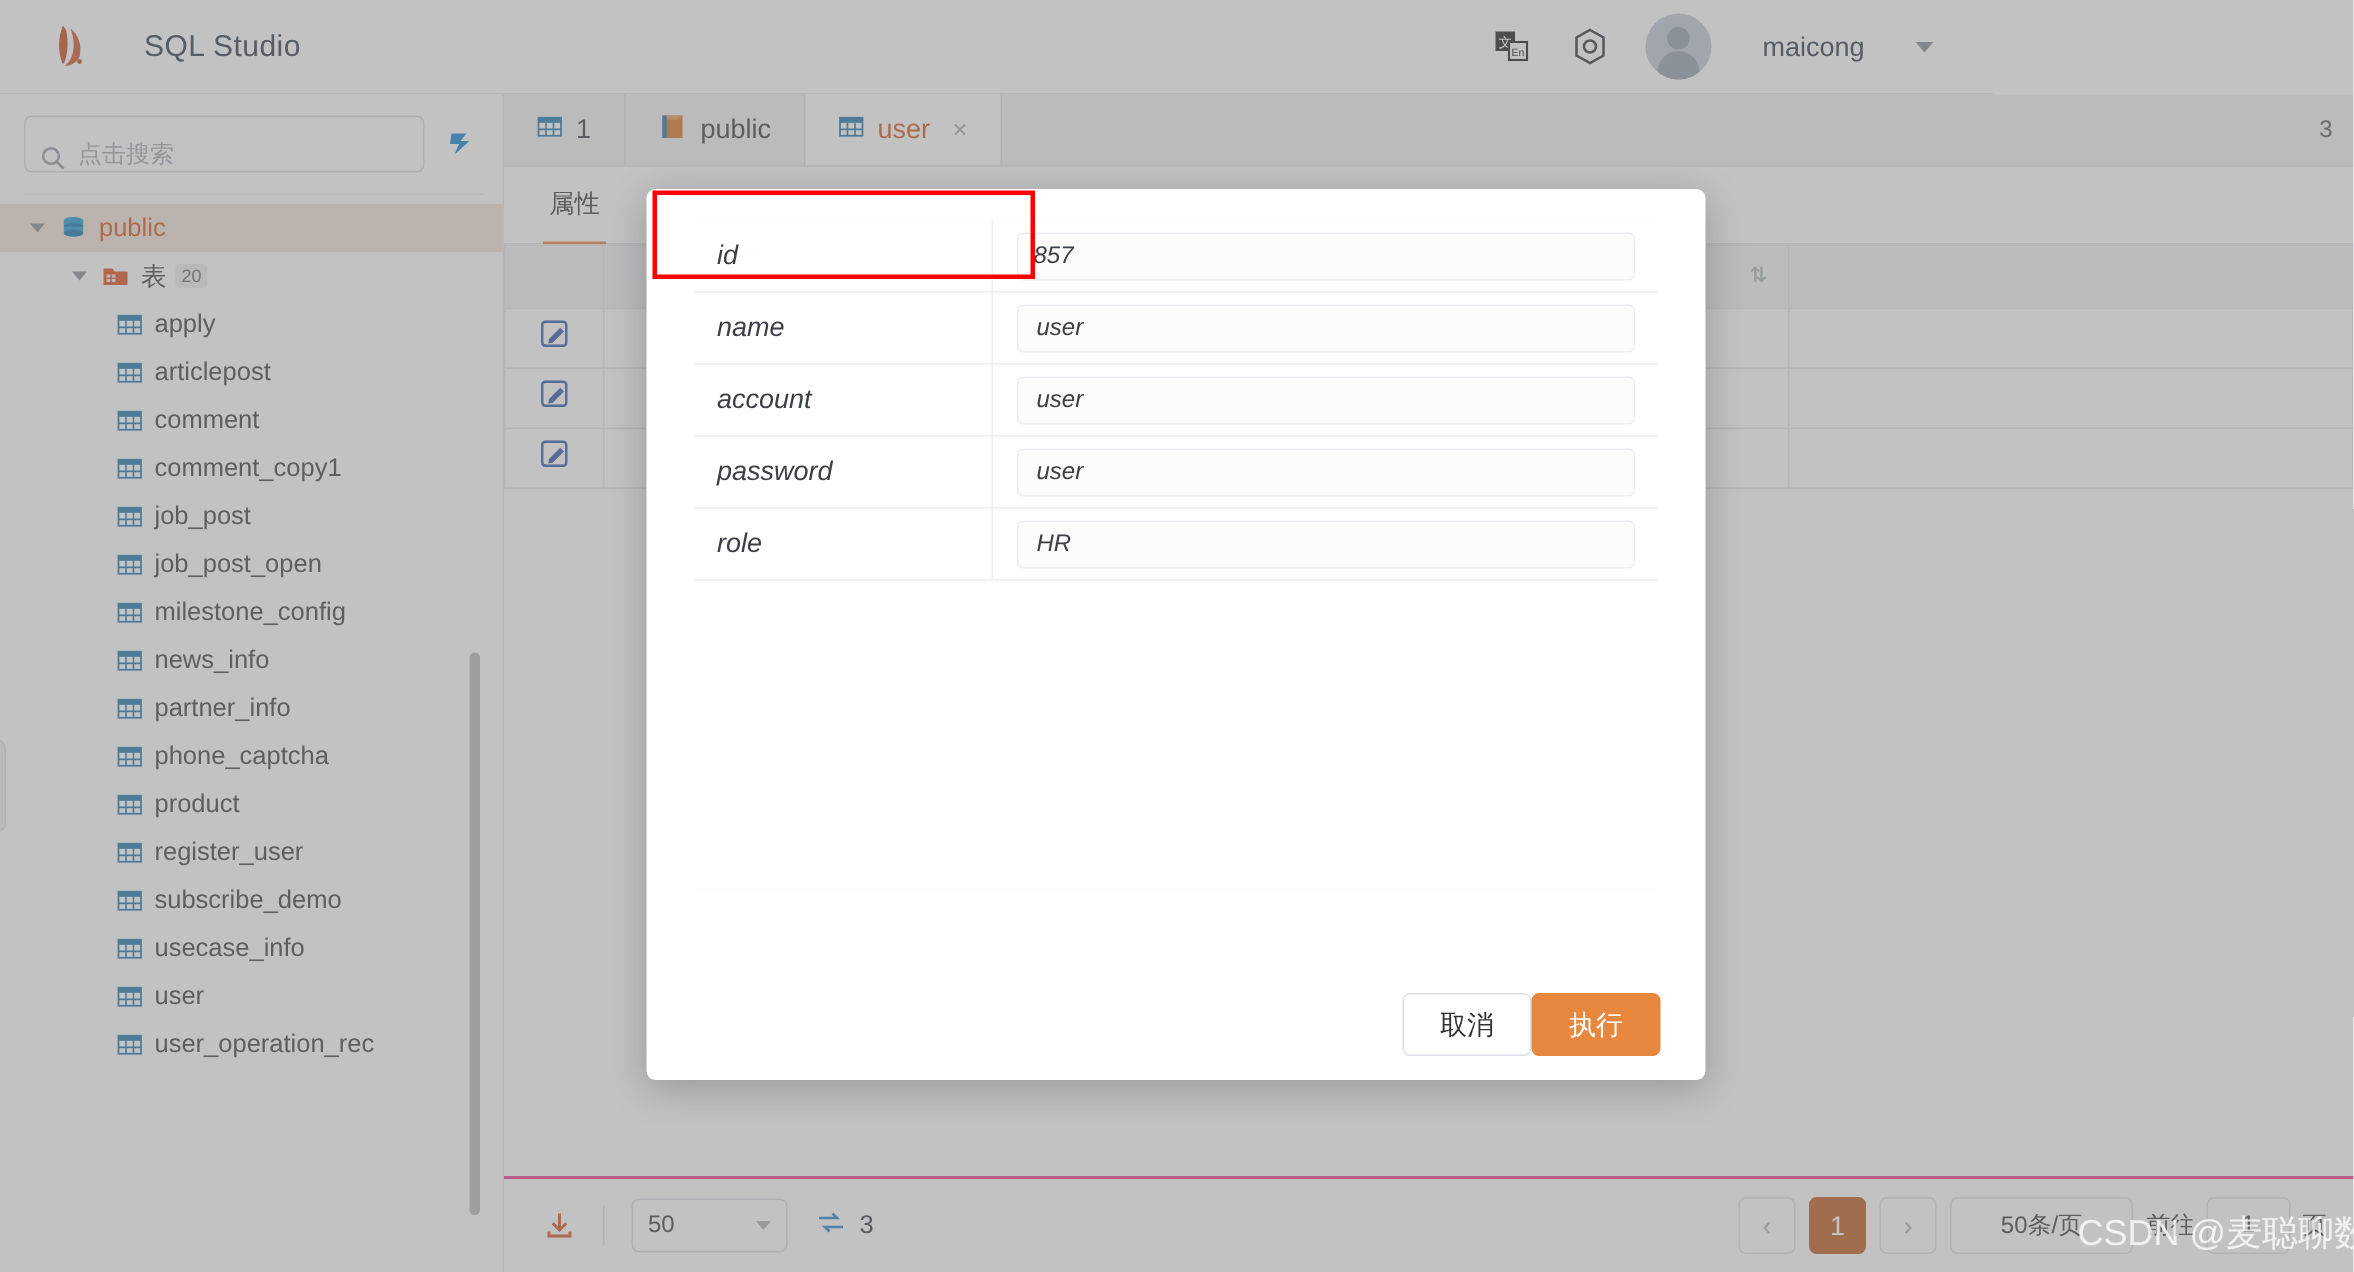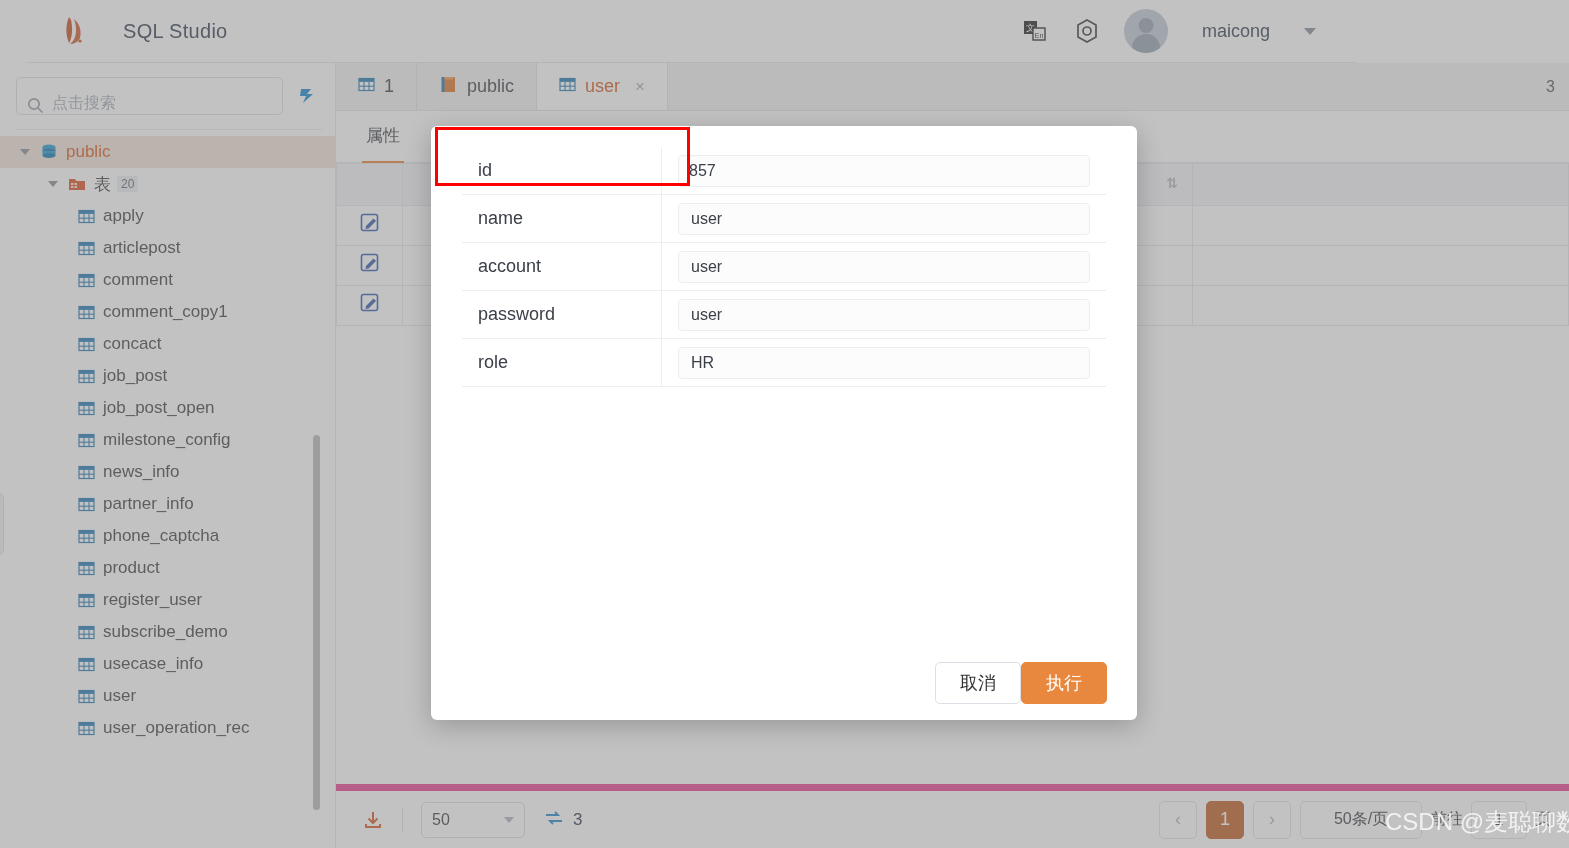--- a/index.html
+++ b/index.html
@@ -13,21 +13,21 @@
     position: relative;
     width: 1569px; height: 848px;
   }
 
   
   .header {
     position: absolute; top: 0; left: 0;
     width: 1329px; height: 63px;
     background: #ffffff;
     border-bottom: 1px solid #e8e8e8;
-    display: flex; align-items: center; margin-left: 27px;
+    display: flex; align-items: center;
   }
   .logo-wrap {
     width: 96px; display: flex; align-items: center; justify-content: center;
   }
   .logo-mark { width: 34px; height: 34px; display: block; }
   .app-title {
     font-size: 20px; color: #3c4858; letter-spacing: .3px;
   }
   .header-right {
     margin-left: auto; display: flex; align-items: center; gap: 22px;
@@ -149,21 +149,21 @@
   }
   table.grid td {
     height: 40px; border: 1px solid #e6e8eb; font-size: 17px;
     color: #3b4252; padding: 0 12px; background: #fff;
   }
   .col-edit { width: 66px; text-align: center !important; padding: 0 !important; }
   .sort-ico { float: right; color: #b4b9c0; font-size: 14px; margin-right: 2px; }
 
   .footbar {
     position: absolute; bottom: 0; left: 0; width: 1233px; height: 64px;
-    border-top: 7px solid #ec4899; background: #fff;
+    border-top: 2px solid #ec4899; background: #fff;
     display: flex; align-items: center; padding: 0 18px 0 26px;
   }
   .dl-btn { cursor: pointer; display: flex; }
   .vsep { width: 1px; height: 26px; background: #e2e4e7; margin: 0 18px; }
   .mini-select {
     width: 104px; height: 36px; border: 1px solid #dcdfe6; border-radius: 5px;
     display: flex; align-items: center; justify-content: space-between;
     padding: 0 10px; font-size: 16px; color: #45484d; cursor: pointer;
   }
   .chev-sm {
@@ -215,21 +215,21 @@
     font-size: 18px; color: #303133; cursor: pointer; margin-right: 50px;
     line-height: 58px;
   }
   .m-tab.active { color: #e8883f; }
   .m-head-actions { margin-left: auto; display: flex; align-items: center; gap: 20px; }
   .m-ico { cursor: pointer; display: flex; color: #3b4252; }
 
   .modal-body { flex: 1; padding: 20px 30px 0 30px; }
   .field-table {
     width: 100%; border-collapse: collapse; border: 1px solid #ebeef2;
-    border-radius: 4px; overflow: hidden;
+    border-radius: 4px; overflow: hidden; font-style: italic;
   }
   .field-table tr { border-bottom: 1px solid #ebeef2; }
   .f-label {
     width: 200px; height: 48px; padding-left: 16px;
     font-size: 18px; color: #3b4048; border-right: 1px solid #ebeef2;
     text-align: left; font-weight: 400;
   }
   .f-value { padding: 0 16px; }
   .f-input {
     width: 100%; height: 32px; border: 1px solid #ebedf0; border-radius: 4px;
@@ -390,32 +390,20 @@
             <span class="node-icon">
               <svg width="17" height="17" viewBox="0 0 17 17">
                 <rect x="1" y="2.5" width="15" height="12" fill="#ffffff" stroke="#2f7fb8" stroke-width="1.2"></rect>
                 <rect x="1" y="2.5" width="15" height="3.4" fill="#2f7fb8"></rect>
                 <line x1="6" y1="5.9" x2="6" y2="14.5" stroke="#2f7fb8" stroke-width="1.1"></line>
                 <line x1="11" y1="5.9" x2="11" y2="14.5" stroke="#2f7fb8" stroke-width="1.1"></line>
                 <line x1="1" y1="10.2" x2="16" y2="10.2" stroke="#2f7fb8" stroke-width="1.1"></line>
               </svg>
             </span>
             <span class="node-label">comment_copy1</span>
-          </div>
-          <div class="tree-node node-table">
-            <span class="node-icon">
-              <svg width="17" height="17" viewBox="0 0 17 17">
-                <rect x="1" y="2.5" width="15" height="12" fill="#ffffff" stroke="#2f7fb8" stroke-width="1.2"></rect>
-                <rect x="1" y="2.5" width="15" height="3.4" fill="#2f7fb8"></rect>
-                <line x1="6" y1="5.9" x2="6" y2="14.5" stroke="#2f7fb8" stroke-width="1.1"></line>
-                <line x1="11" y1="5.9" x2="11" y2="14.5" stroke="#2f7fb8" stroke-width="1.1"></line>
-                <line x1="1" y1="10.2" x2="16" y2="10.2" stroke="#2f7fb8" stroke-width="1.1"></line>
-              </svg>
-            </span>
-            <span class="node-label">concact</span>
           </div>
           <div class="tree-node node-table">
             <span class="node-icon">
               <svg width="17" height="17" viewBox="0 0 17 17">
                 <rect x="1" y="2.5" width="15" height="12" fill="#ffffff" stroke="#2f7fb8" stroke-width="1.2"></rect>
                 <rect x="1" y="2.5" width="15" height="3.4" fill="#2f7fb8"></rect>
                 <line x1="6" y1="5.9" x2="6" y2="14.5" stroke="#2f7fb8" stroke-width="1.1"></line>
                 <line x1="11" y1="5.9" x2="11" y2="14.5" stroke="#2f7fb8" stroke-width="1.1"></line>
                 <line x1="1" y1="10.2" x2="16" y2="10.2" stroke="#2f7fb8" stroke-width="1.1"></line>
               </svg>

